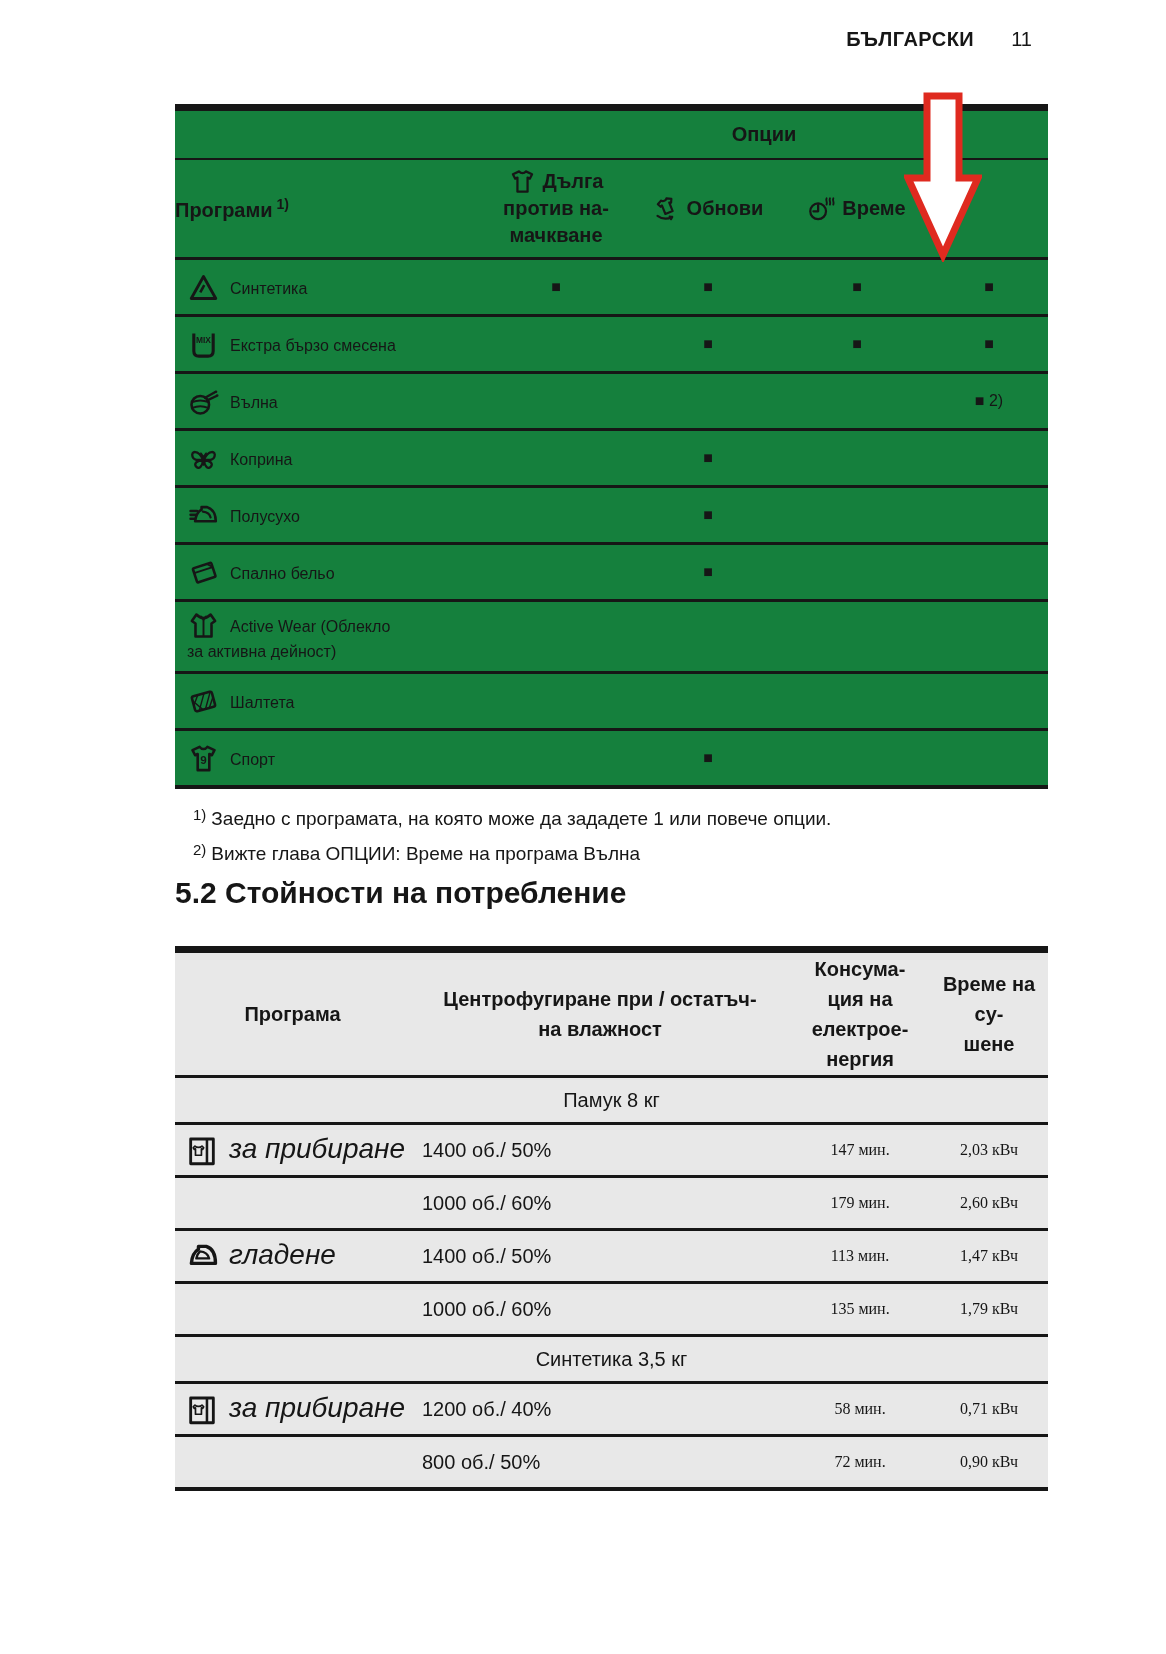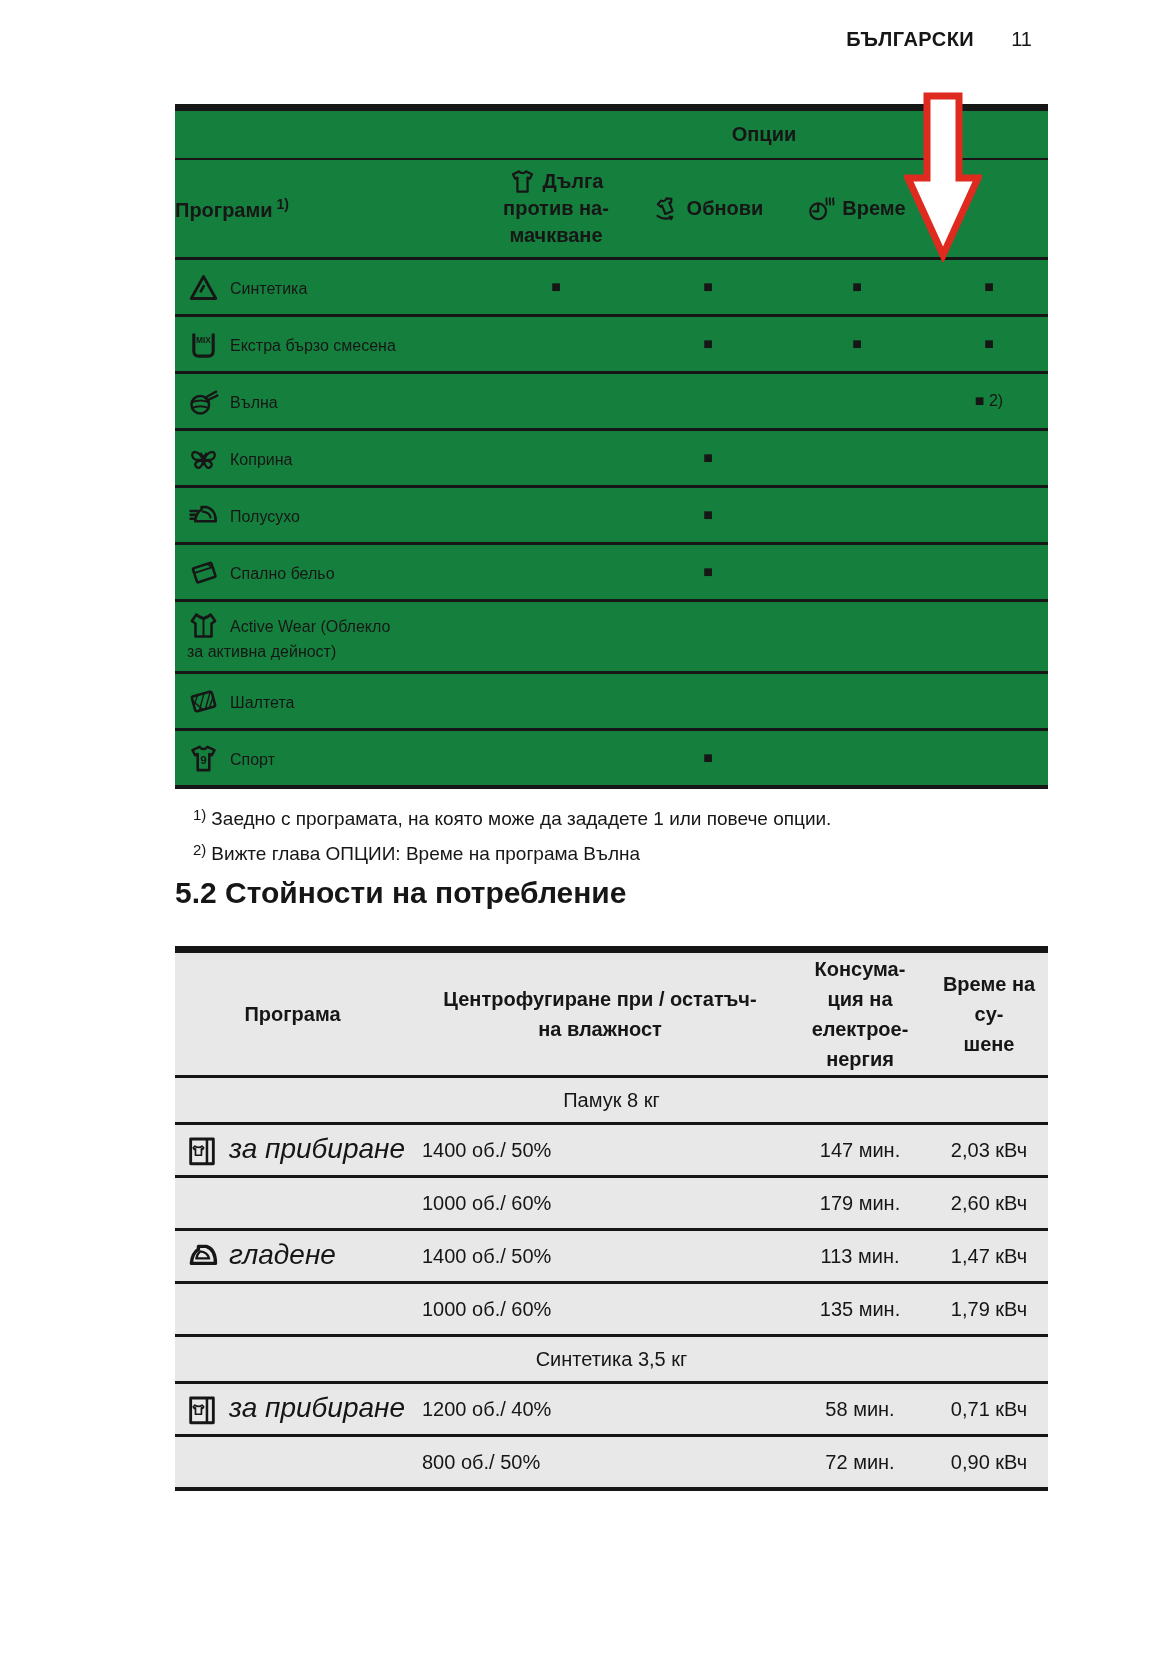--- a/index.html
+++ b/index.html
@@ -46,21 +46,21 @@
       border-top:7px solid #161616;border-bottom:4px solid #161616;}
   .t2row{display:grid;grid-template-columns:235px 380px 140px 118px;align-items:center;min-height:50px;}
   .t2row.thead{min-height:122px;font-weight:bold;font-size:20px;}
   .t2row.thead .cell{text-align:center;line-height:1.5;}
   .t2row.body{border-top:3px solid #161616;}
   .t2sub{border-top:3px solid #161616;min-height:44px;display:flex;align-items:center;
          justify-content:center;font-size:20px;}
   .prog2{padding:6px 4px 6px 10px;font-size:28px;}
   .ital{font-style:italic;}
   .spin{padding-left:12px;font-size:20px;}
-  .time,.energy{text-align:center;font-size:20px;}
+  .time,.energy{text-align:center;font-size:16px;font-family:Liberation Serif, serif;}
 
   
   .arrow-annotation{position:absolute;left:904px;top:92px;width:78px;height:170px;z-index:5;}
 </style>
 </head>
 <body>
 
 <svg width="0" height="0" style="position:absolute" aria-hidden="true">
   <defs>
     <g id="steam-icon-g"></g>

